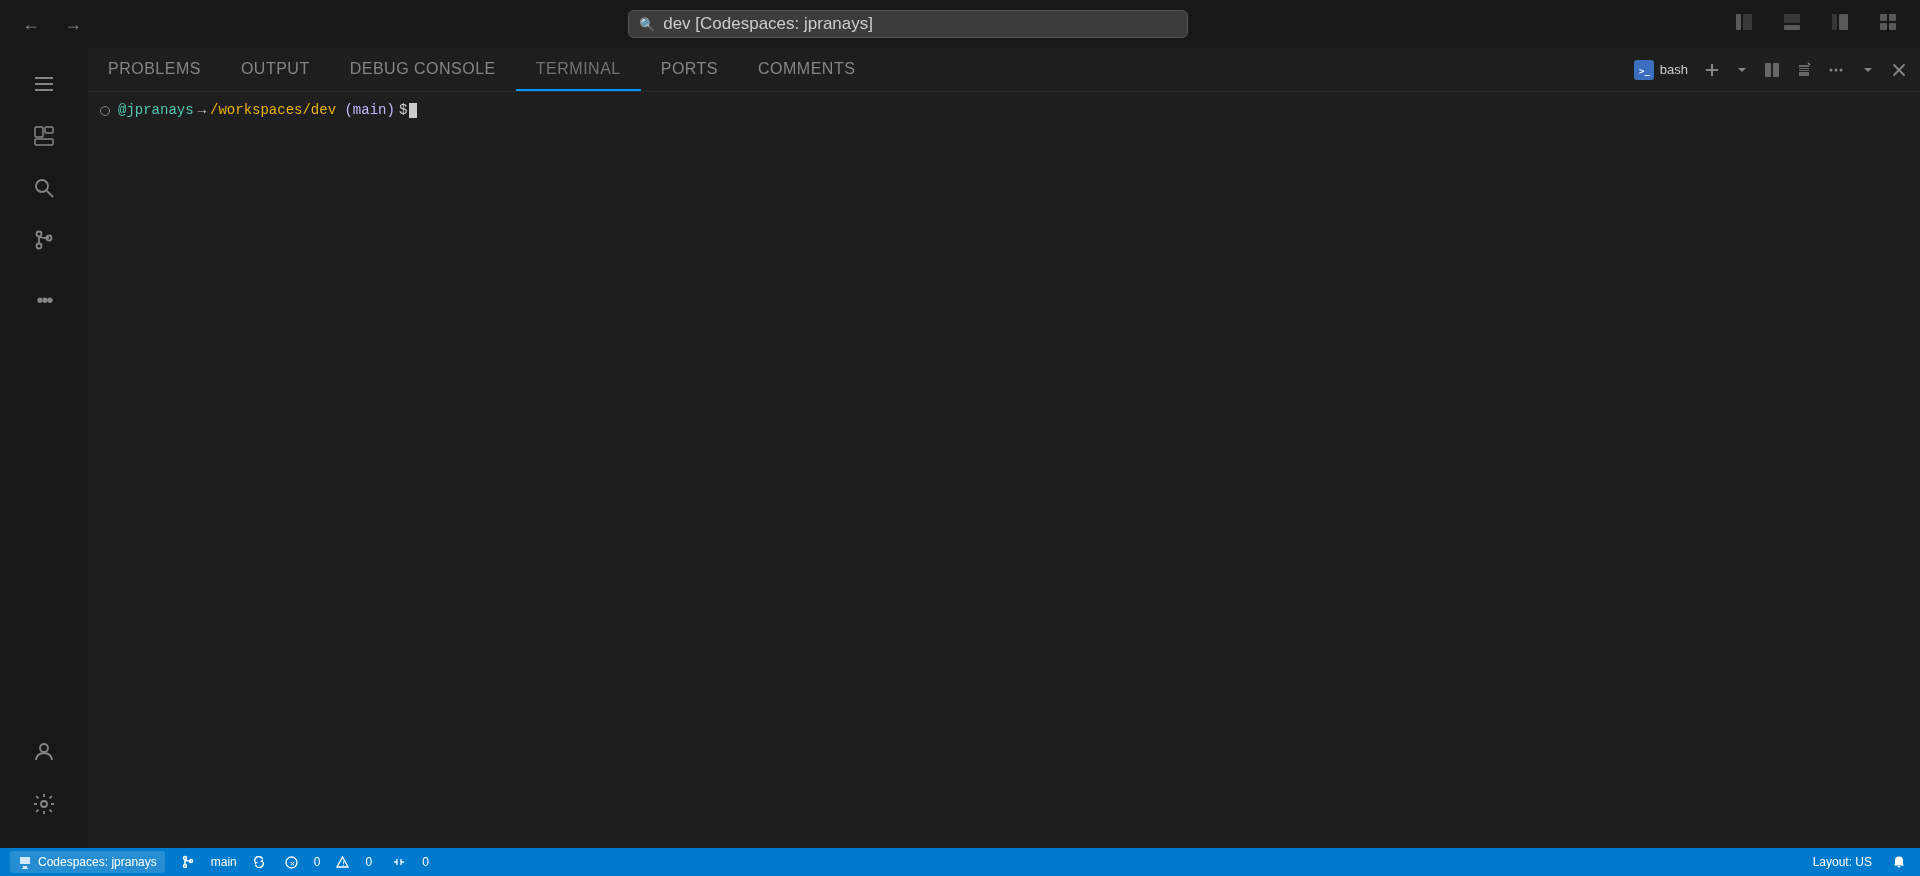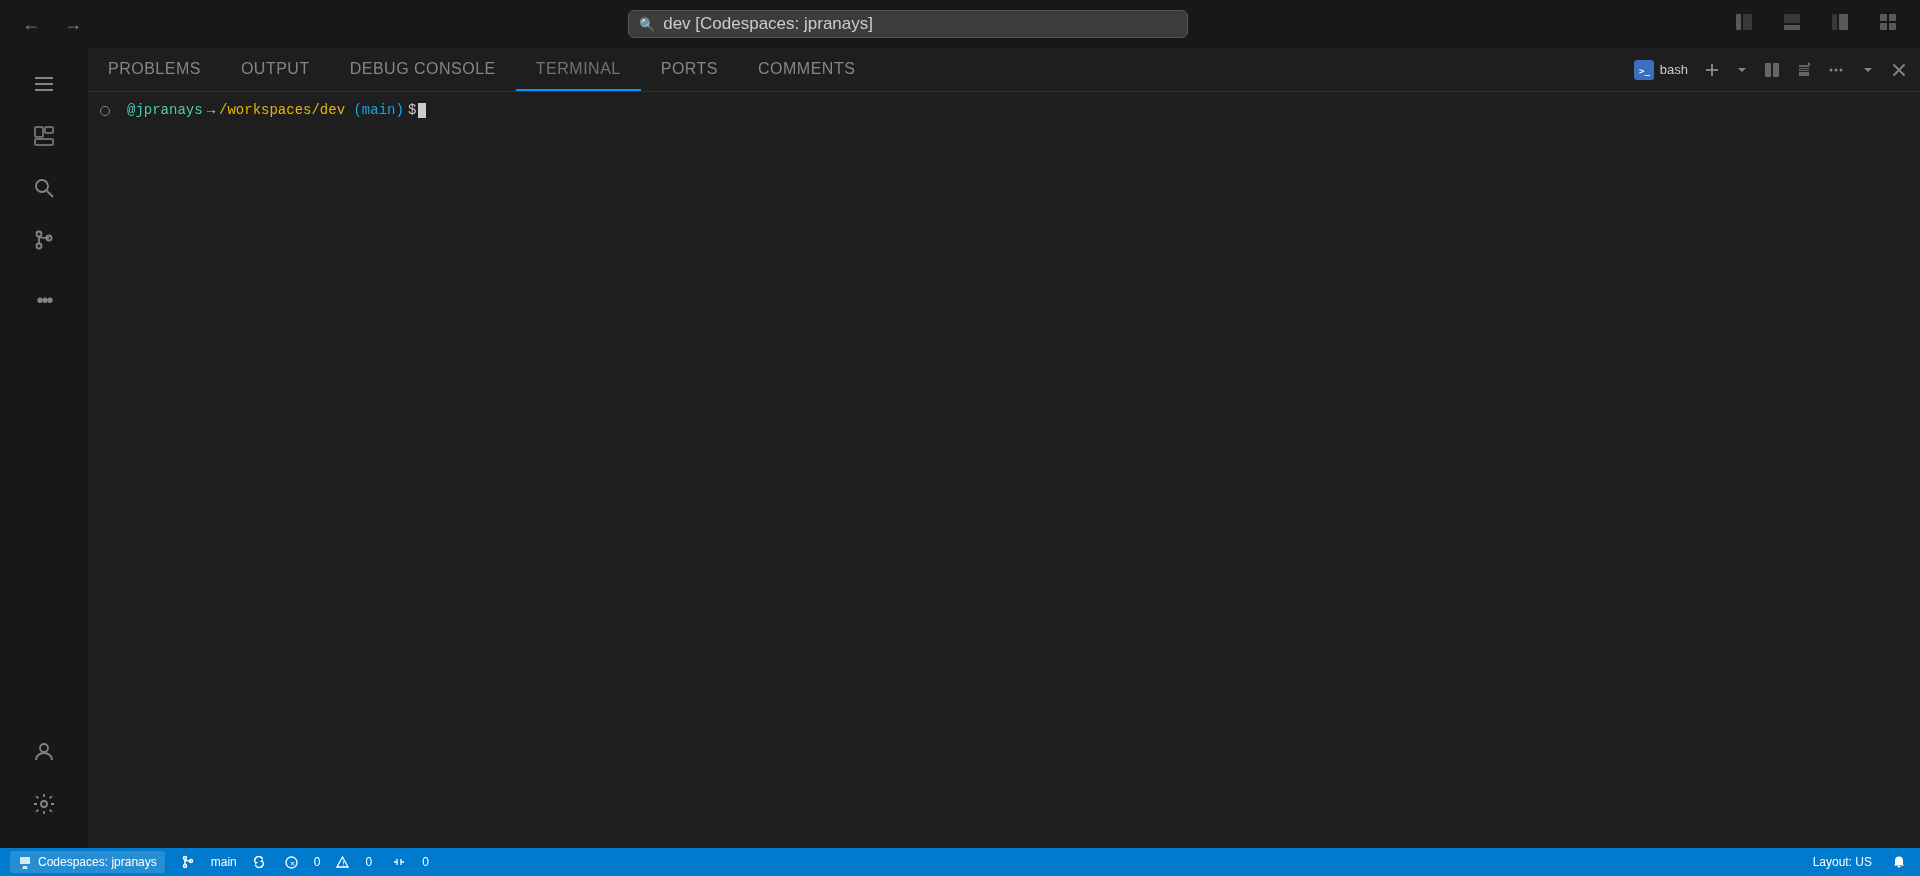--- a/index.html
+++ b/index.html
@@ -203,24 +203,24 @@
       line-height: 1.5;
     }
     .prompt-dot {
       display: inline-block;
       width: 10px;
       height: 10px;
       border: 1.5px solid #858585;
       border-radius: 50%;
       margin-right: 8px;
     }
-    .prompt-user { color: #4ec9b0; margin-left: 9px; }
+    .prompt-user { color: #4ec9b0; }
     .prompt-arrow { color: #cccccc; margin: 0 4px; }
     .prompt-path { color: #eab308; }
-    .prompt-branch { color: #0ea5e9; }
+    .prompt-branch { color: #c4b5fd; }
     .prompt-dollar { color: #cccccc; margin-left: 4px; }
     .prompt-cursor {
       display: inline-block;
       width: 8px;
       height: 15px;
       background: #cccccc;
       margin-left: 2px;
       animation: blink 1s step-end infinite;
       vertical-align: middle;
     }

